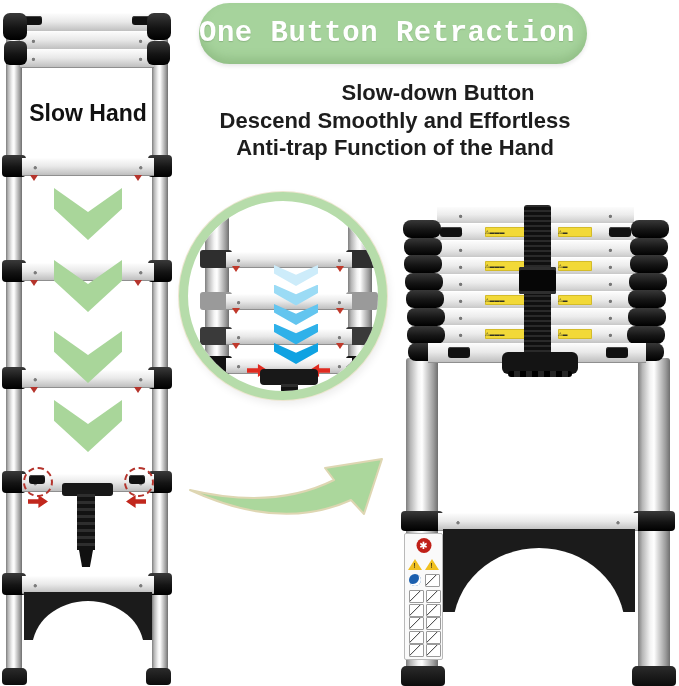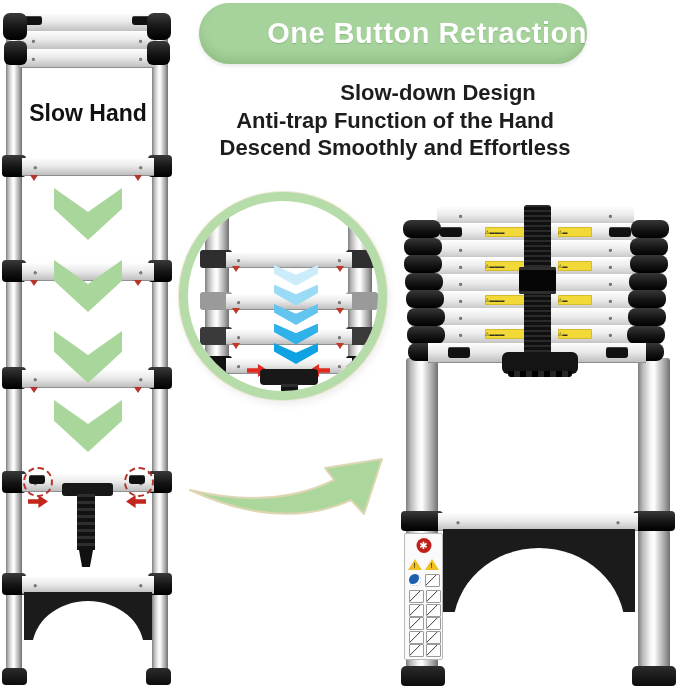--- a/index.html
+++ b/index.html
@@ -1,21 +1,21 @@
 <!DOCTYPE html>
 <html><head>
 <meta charset="utf-8">
 <style>
   html,body{margin:0;padding:0;background:#fff;}
   #canvas{position:relative;width:679px;height:686px;background:#ffffff;overflow:hidden;
           font-family:"Liberation Sans",sans-serif;}
   
   .banner{position:absolute;left:199px;top:3px;width:388px;height:61px;border-radius:31px;
-          background:#a6d39c;display:flex;align-items:center;justify-content:flex-end;
-          box-shadow:inset 0 -6px 10px rgba(110,155,95,.35), 0 2px 4px rgba(0,0,0,.10);z-index:10;}
+          background:#a6d39c;display:flex;align-items:center;justify-content:flex-start;
+          box-shadow:inset 0 -6px 10px rgba(110,155,95,.35), 0 2px 4px rgba(0,0,0,.10);z-index:10;font-family:Liberation Mono, monospace;}
   .banner span{color:#fff;font-size:29px;font-weight:bold;letter-spacing:.5px;
           text-shadow:0 1px 1px rgba(90,130,80,.35);}
   
   .headline{position:absolute;left:175px;top:79px;width:440px;text-align:center;
           color:#1d1d1d;font-weight:bold;font-size:22px;line-height:27.5px;z-index:9;}
   .headline .l1{position:relative;left:43px;}
   
   .rail{position:absolute;border-radius:3px;
         background:linear-gradient(90deg,#7e7e7e 0%,#b7b7b7 14%,#f3f3f3 38%,#ffffff 50%,#dadada 63%,#9c9c9c 86%,#6f6f6f 100%);}
   .rung{position:absolute;border-top:1px solid #fdfdfd;border-bottom:1px solid #8f8f8f;
@@ -85,23 +85,23 @@
 </head>
 <body>
 
 <div id="canvas">
 
   <div class="banner">
     <span>One Button Retraction</span>
   </div>
 
   <div class="headline">
-    <div class="l1">Slow-down Design</div>
+    <div class="l1">Slow-down Button</div>
+    <div>Descend Smoothly and Effortless</div>
     <div>Anti-trap Function of the Hand</div>
-    <div>Descend Smoothly and Effortless</div>
   </div>
 
   <div id="ladder-left">
     <div class="rail" style="left:6px;top:14px;width:16px;height:656px;"></div>
     <div class="rail" style="left:152px;top:14px;width:16px;height:656px;"></div>
 
     <div class="rung" style="left:20px;top:13px;width:134px;height:17px;"></div>
     <div class="rung" style="left:20px;top:31px;width:134px;height:17px;"></div>
     <div class="rung" style="left:20px;top:49px;width:134px;height:17px;"></div>
     <div class="blackbtn" style="left:24px;top:16px;width:18px;height:9px;"></div>

